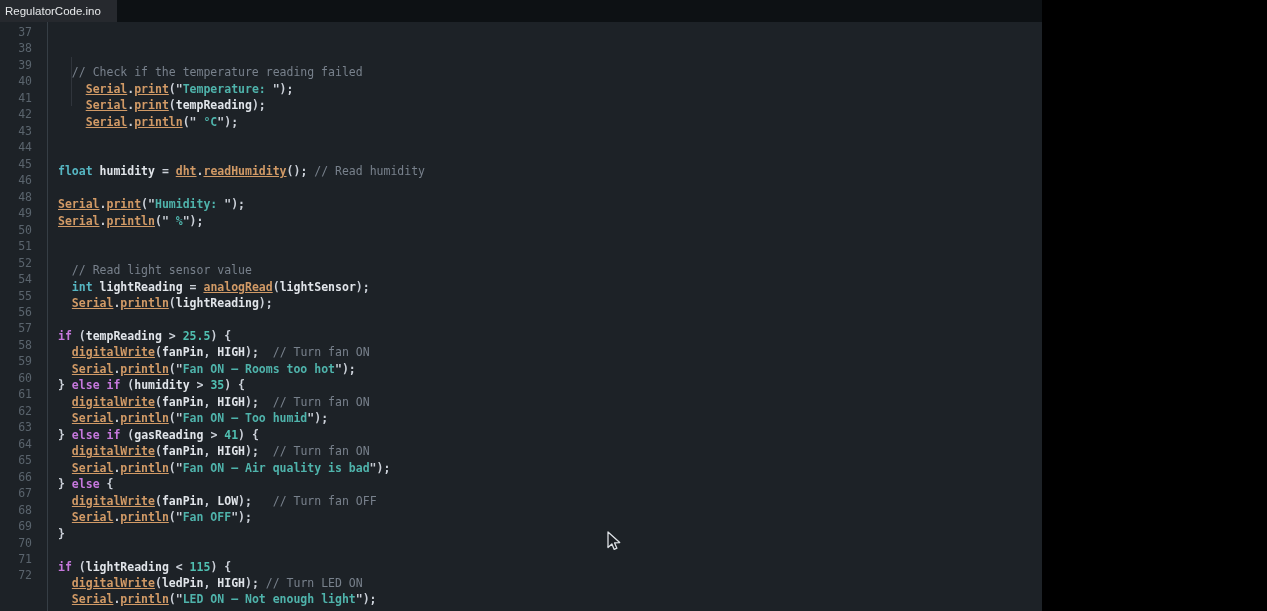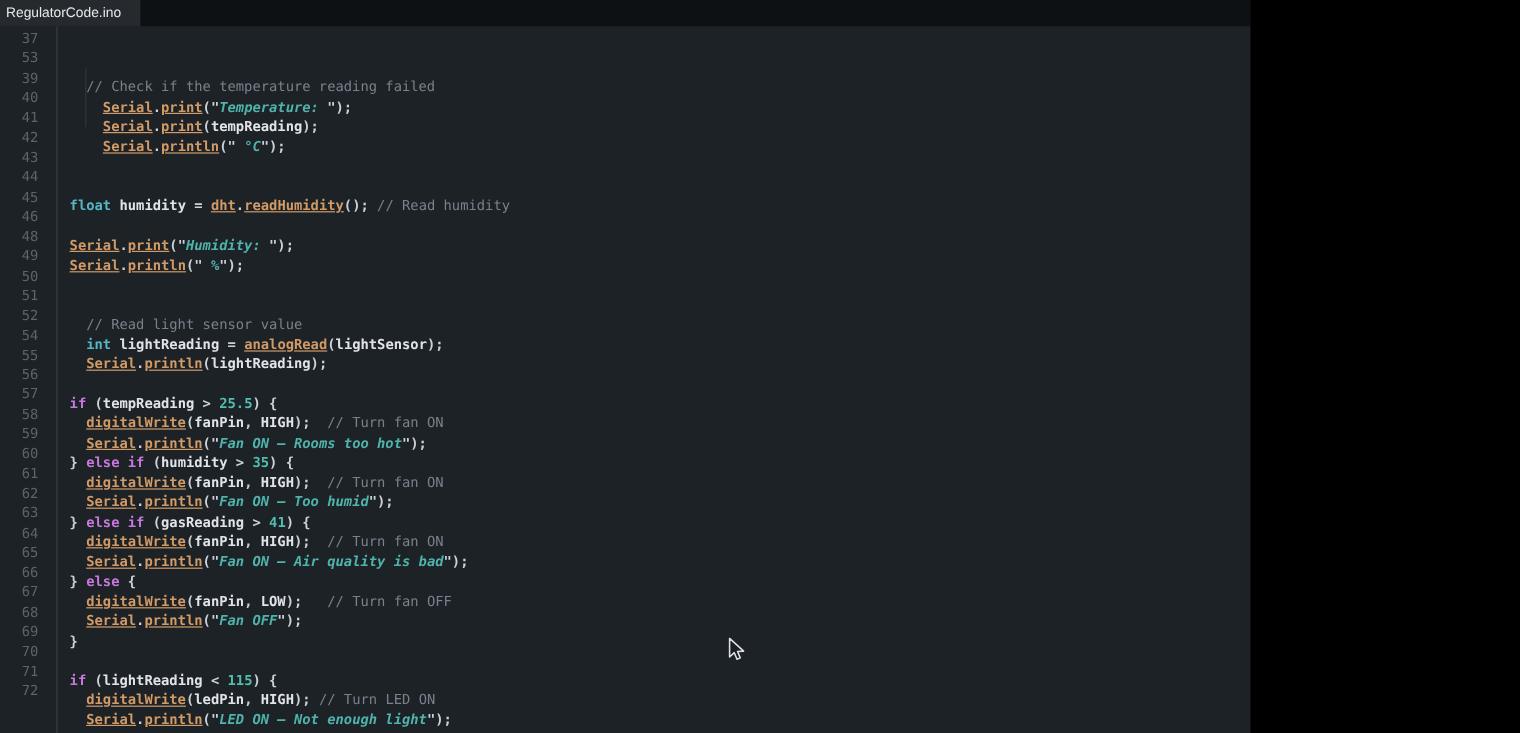--- a/index.html
+++ b/index.html
@@ -47,21 +47,21 @@
     color:var(--line-number,#5a646d);
     user-select:none;
   }
   .code{flex:1;padding-left:26px;font-size:11.5px;font-weight:700;margin-top:24px;}
   .code span{white-space:pre;}
   .tk-p{color:var(--tok-plain,#ccd1d9);}
   .tk-v{color:var(--tok-var,#e0e4e9);}
   .tk-k{color:var(--tok-keyword,#c678dd);text-align:right;}
   .tk-t{color:var(--tok-type,#56b6c2);}
   .tk-f{color:var(--tok-func,#d19a66);text-decoration:underline;}
-  .tk-s{color:var(--tok-string,#4fb3ab);font-style:italic;}
+  .tk-s{color:var(--tok-string,#4fb3ab);}
   .tk-n{color:var(--tok-number,#50bfb1);}
   .tk-c{color:var(--tok-comment,#78818c);font-weight:400;}
   
   .mouse-cursor{position:absolute;pointer-events:none;}
 </style>
 </head>
 <body>
 
 <div class="stage">
 
@@ -69,21 +69,21 @@
     <div class="tab">
       <span class="tab-label">RegulatorCode.ino</span>
     </div>
   </div>
 
   <div class="editor">
     <div class="gutter-divider"></div>
     <div class="indent-guide"></div>
     <div class="lines" id="lines">
         <div class="row"><span class="ln">37</span><span class="code"></span></div>
-        <div class="row"><span class="ln">53</span><span class="code"><span class="tk-p">  </span><span class="tk-c">// Check if the temperature reading failed</span></span></div>
+        <div class="row"><span class="ln">38</span><span class="code"><span class="tk-p">  </span><span class="tk-c">// Check if the temperature reading failed</span></span></div>
         <div class="row"><span class="ln">39</span><span class="code"><span class="tk-p">    </span><span class="tk-f">Serial</span><span class="tk-p">.</span><span class="tk-f">print</span><span class="tk-p">("</span><span class="tk-s">Temperature: </span><span class="tk-p">");</span></span></div>
         <div class="row"><span class="ln">40</span><span class="code"><span class="tk-p">    </span><span class="tk-f">Serial</span><span class="tk-p">.</span><span class="tk-f">print</span><span class="tk-p">(</span><span class="tk-v">tempReading</span><span class="tk-p">);</span></span></div>
         <div class="row"><span class="ln">41</span><span class="code"><span class="tk-p">    </span><span class="tk-f">Serial</span><span class="tk-p">.</span><span class="tk-f">println</span><span class="tk-p">("</span><span class="tk-s"> °C</span><span class="tk-p">");</span></span></div>
         <div class="row"><span class="ln">42</span><span class="code"></span></div>
         <div class="row"><span class="ln">43</span><span class="code"></span></div>
         <div class="row"><span class="ln">44</span><span class="code"><span class="tk-t">float</span><span class="tk-p"> </span><span class="tk-v">humidity</span><span class="tk-p"> = </span><span class="tk-f">dht</span><span class="tk-p">.</span><span class="tk-f">readHumidity</span><span class="tk-p">(); </span><span class="tk-c">// Read humidity</span></span></div>
         <div class="row"><span class="ln">45</span><span class="code"></span></div>
         <div class="row"><span class="ln">46</span><span class="code"><span class="tk-f">Serial</span><span class="tk-p">.</span><span class="tk-f">print</span><span class="tk-p">("</span><span class="tk-s">Humidity: </span><span class="tk-p">");</span></span></div>
         <div class="row"><span class="ln">48</span><span class="code"><span class="tk-f">Serial</span><span class="tk-p">.</span><span class="tk-f">println</span><span class="tk-p">("</span><span class="tk-s"> %</span><span class="tk-p">");</span></span></div>
         <div class="row"><span class="ln">49</span><span class="code"></span></div>

